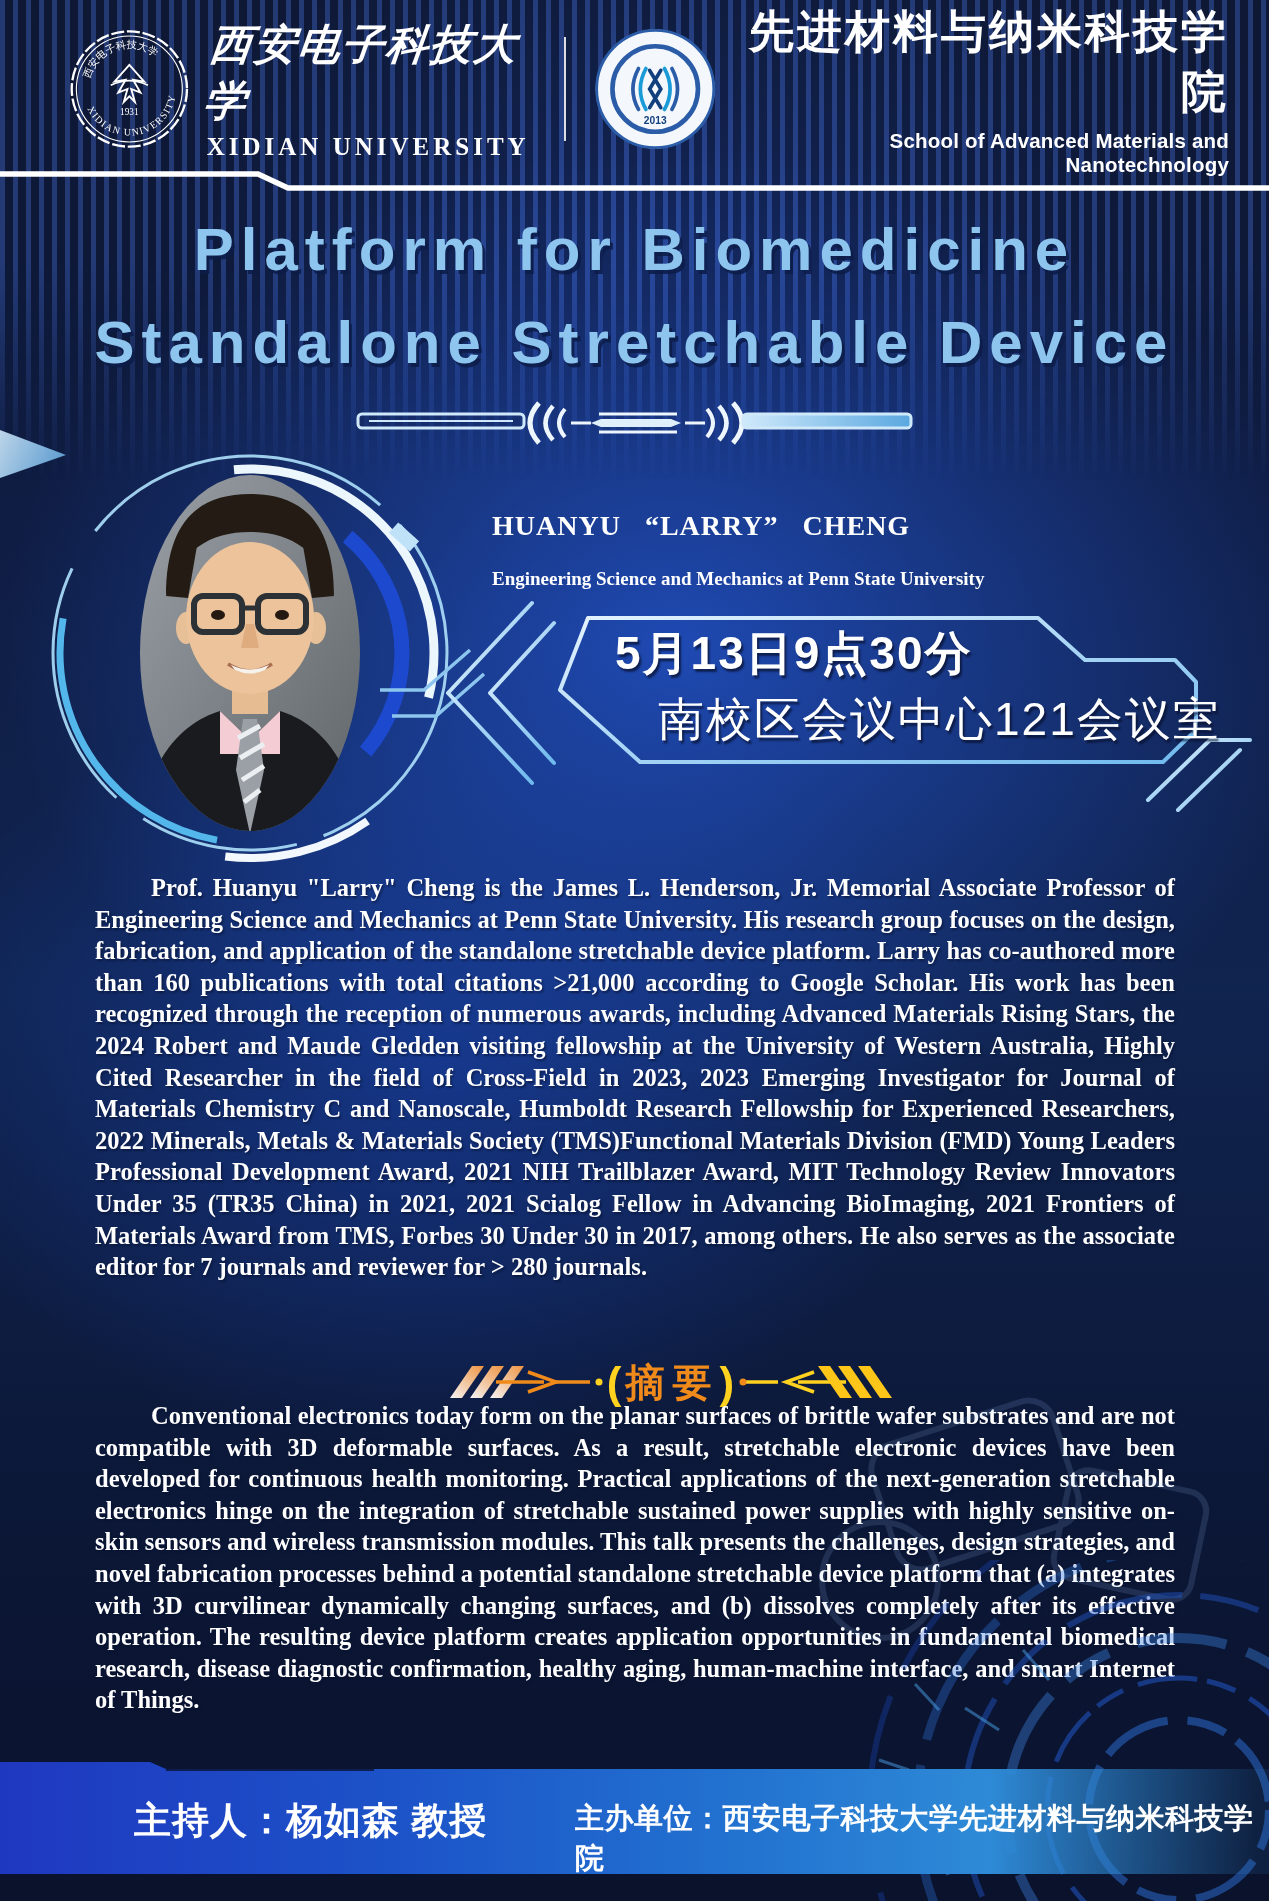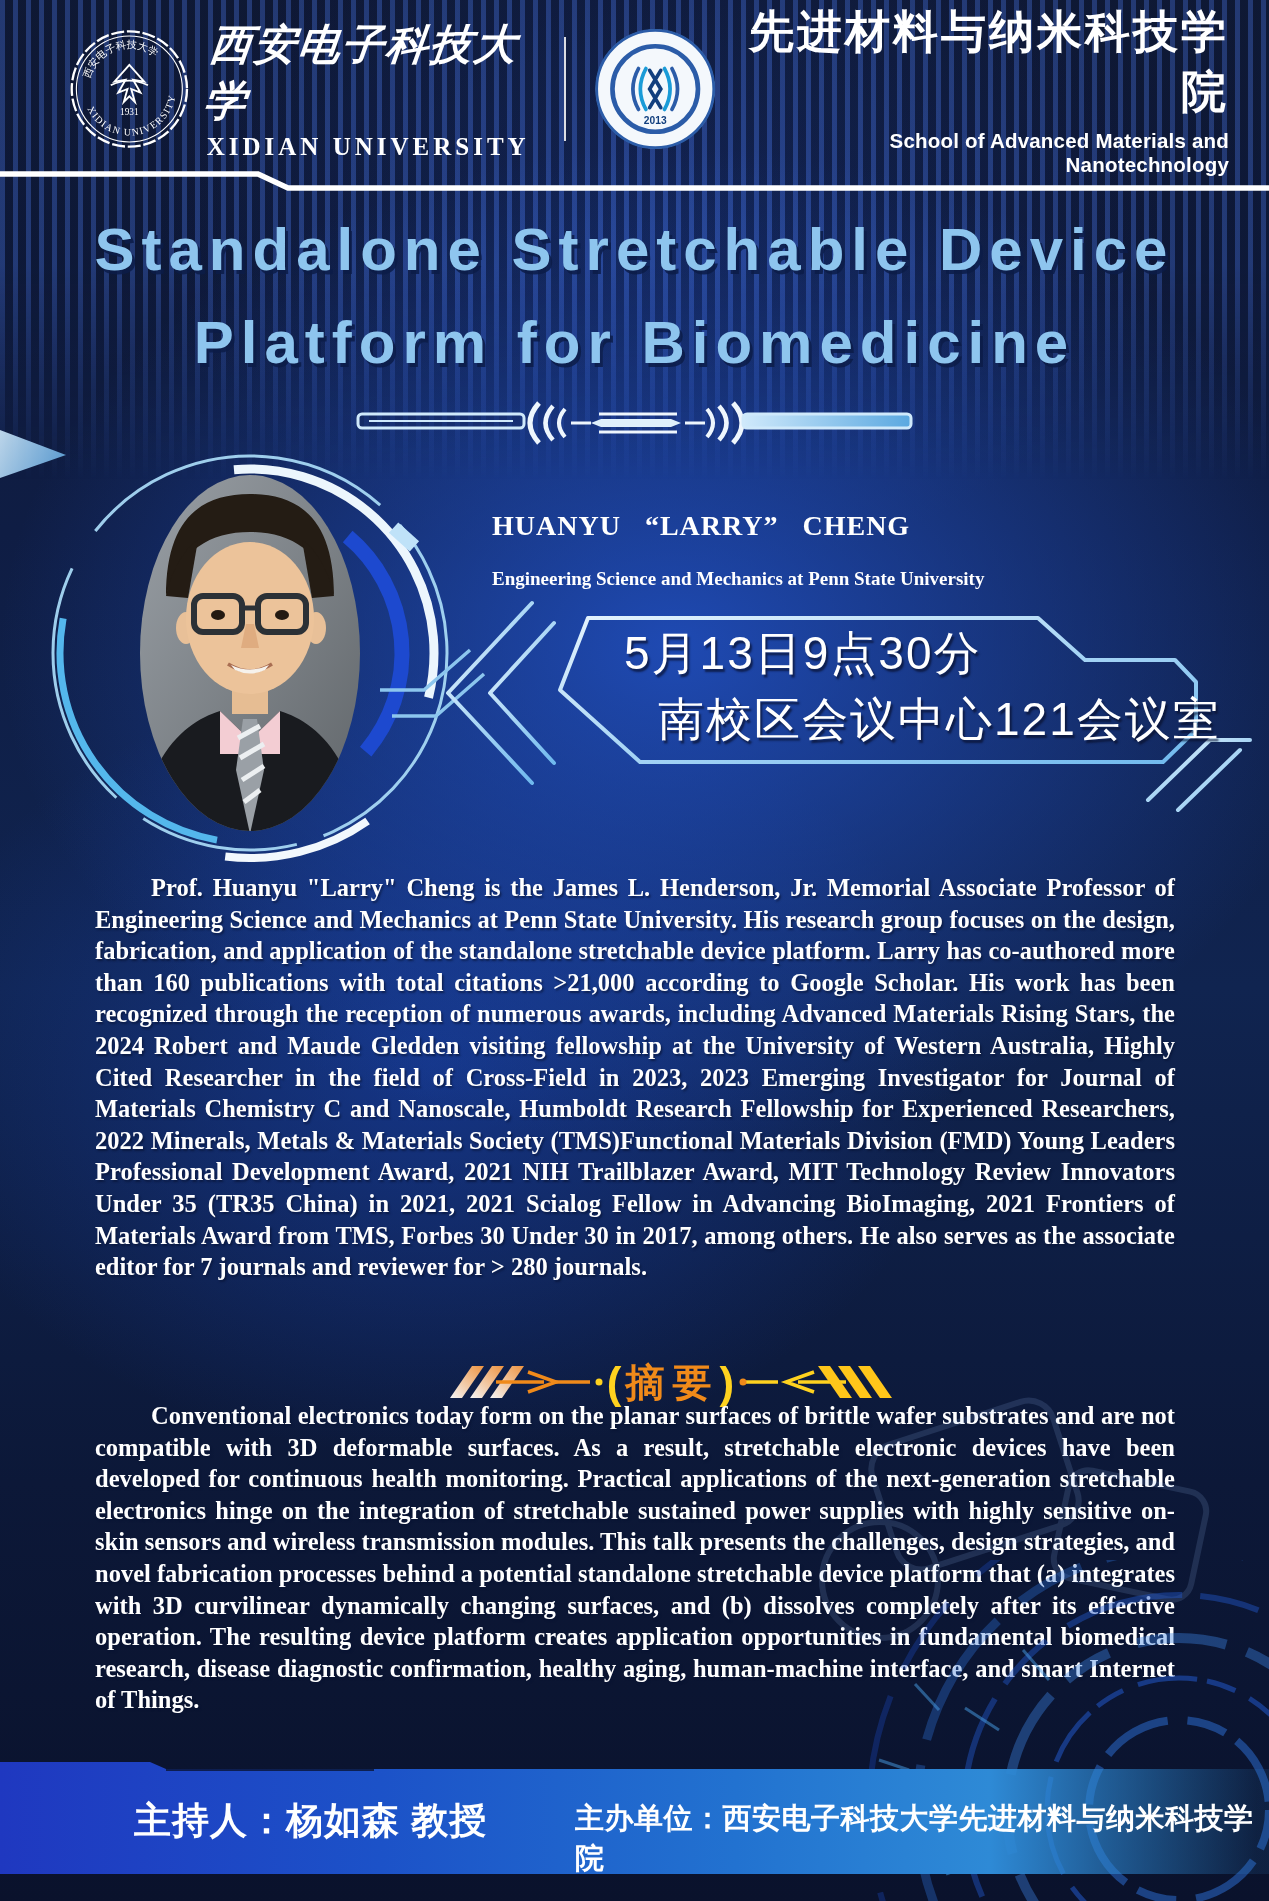--- a/index.html
+++ b/index.html
@@ -39,21 +39,21 @@
   
   .speaker{position:absolute;left:0;top:430px;width:100%;height:470px;}
   .rings{position:absolute;left:38px;top:8px;}
   .connector{position:absolute;left:372px;top:198px;}
   .name{position:absolute;left:492px;top:80px;color:#fff;font-family:"Liberation Serif",serif;
     font-weight:bold;font-size:28px;letter-spacing:1px;word-spacing:16px;}
   .affil{position:absolute;left:492px;top:138px;color:#fff;font-family:"Liberation Serif",serif;
     font-weight:bold;font-size:19px;}
   .datebox{position:absolute;left:420px;top:165px;width:849px;height:225px;}
   .datebox svg{position:absolute;left:0;top:0;}
-  .date-l1{position:absolute;left:204px;top:28px;color:#fff;font-weight:normal;font-size:46px;letter-spacing:2px;text-shadow:2px 3px 2px rgba(8,16,44,.7);}
+  .date-l1{position:absolute;left:195px;top:28px;color:#fff;font-weight:bold;font-size:46px;letter-spacing:2px;text-shadow:2px 3px 2px rgba(8,16,44,.7);}
   .date-l2{position:absolute;left:238px;top:94px;color:#fff;font-weight:normal;font-size:46px;letter-spacing:2px;text-shadow:2px 3px 2px rgba(8,16,44,.7);}
   
   .para{position:absolute;left:95px;width:1080px;color:#fff;
     font-family:"Liberation Serif",serif;font-weight:bold;font-size:24.5px;line-height:31.6px;
     text-align:justify;text-indent:56px;text-shadow:1.5px 2px 2px rgba(8,18,50,.65);}
   .bio{top:872px;}
   .abstract-p{top:1400px;}
   
   .abs-div{position:absolute;top:1354px;left:0;width:100%;margin-left:36px;}
   .abs-div .inner{position:relative;width:478px;margin:0 auto;height:62px;}
@@ -115,22 +115,22 @@
       <div class="school-zh">先进材料与纳米科技学院</div>
       <div class="school-en">School of Advanced Materials and Nanotechnology</div>
     </div>
   </div>
 
   <svg class="topline" width="1269" height="32">
     <path d="M0,11 H258 L288,25 H1269" fill="none" stroke="#ffffff" stroke-width="5.5"></path>
   </svg>
 
   <div class="title">
+    <div>Platform for Biomedicine</div>
     <div>Standalone Stretchable Device</div>
-    <div>Platform for Biomedicine</div>
   </div>
 
   <div class="title-divider">
     <svg width="560" height="48" viewBox="0 0 560 48">
       <defs>
         <linearGradient id="rbGrad" x1="0" y1="0" x2="1" y2="0">
           <stop offset="0" stop-color="#cfe9fb"></stop>
             <stop offset="1" stop-color="#5aa8e0"></stop>
         </linearGradient>
       </defs>

